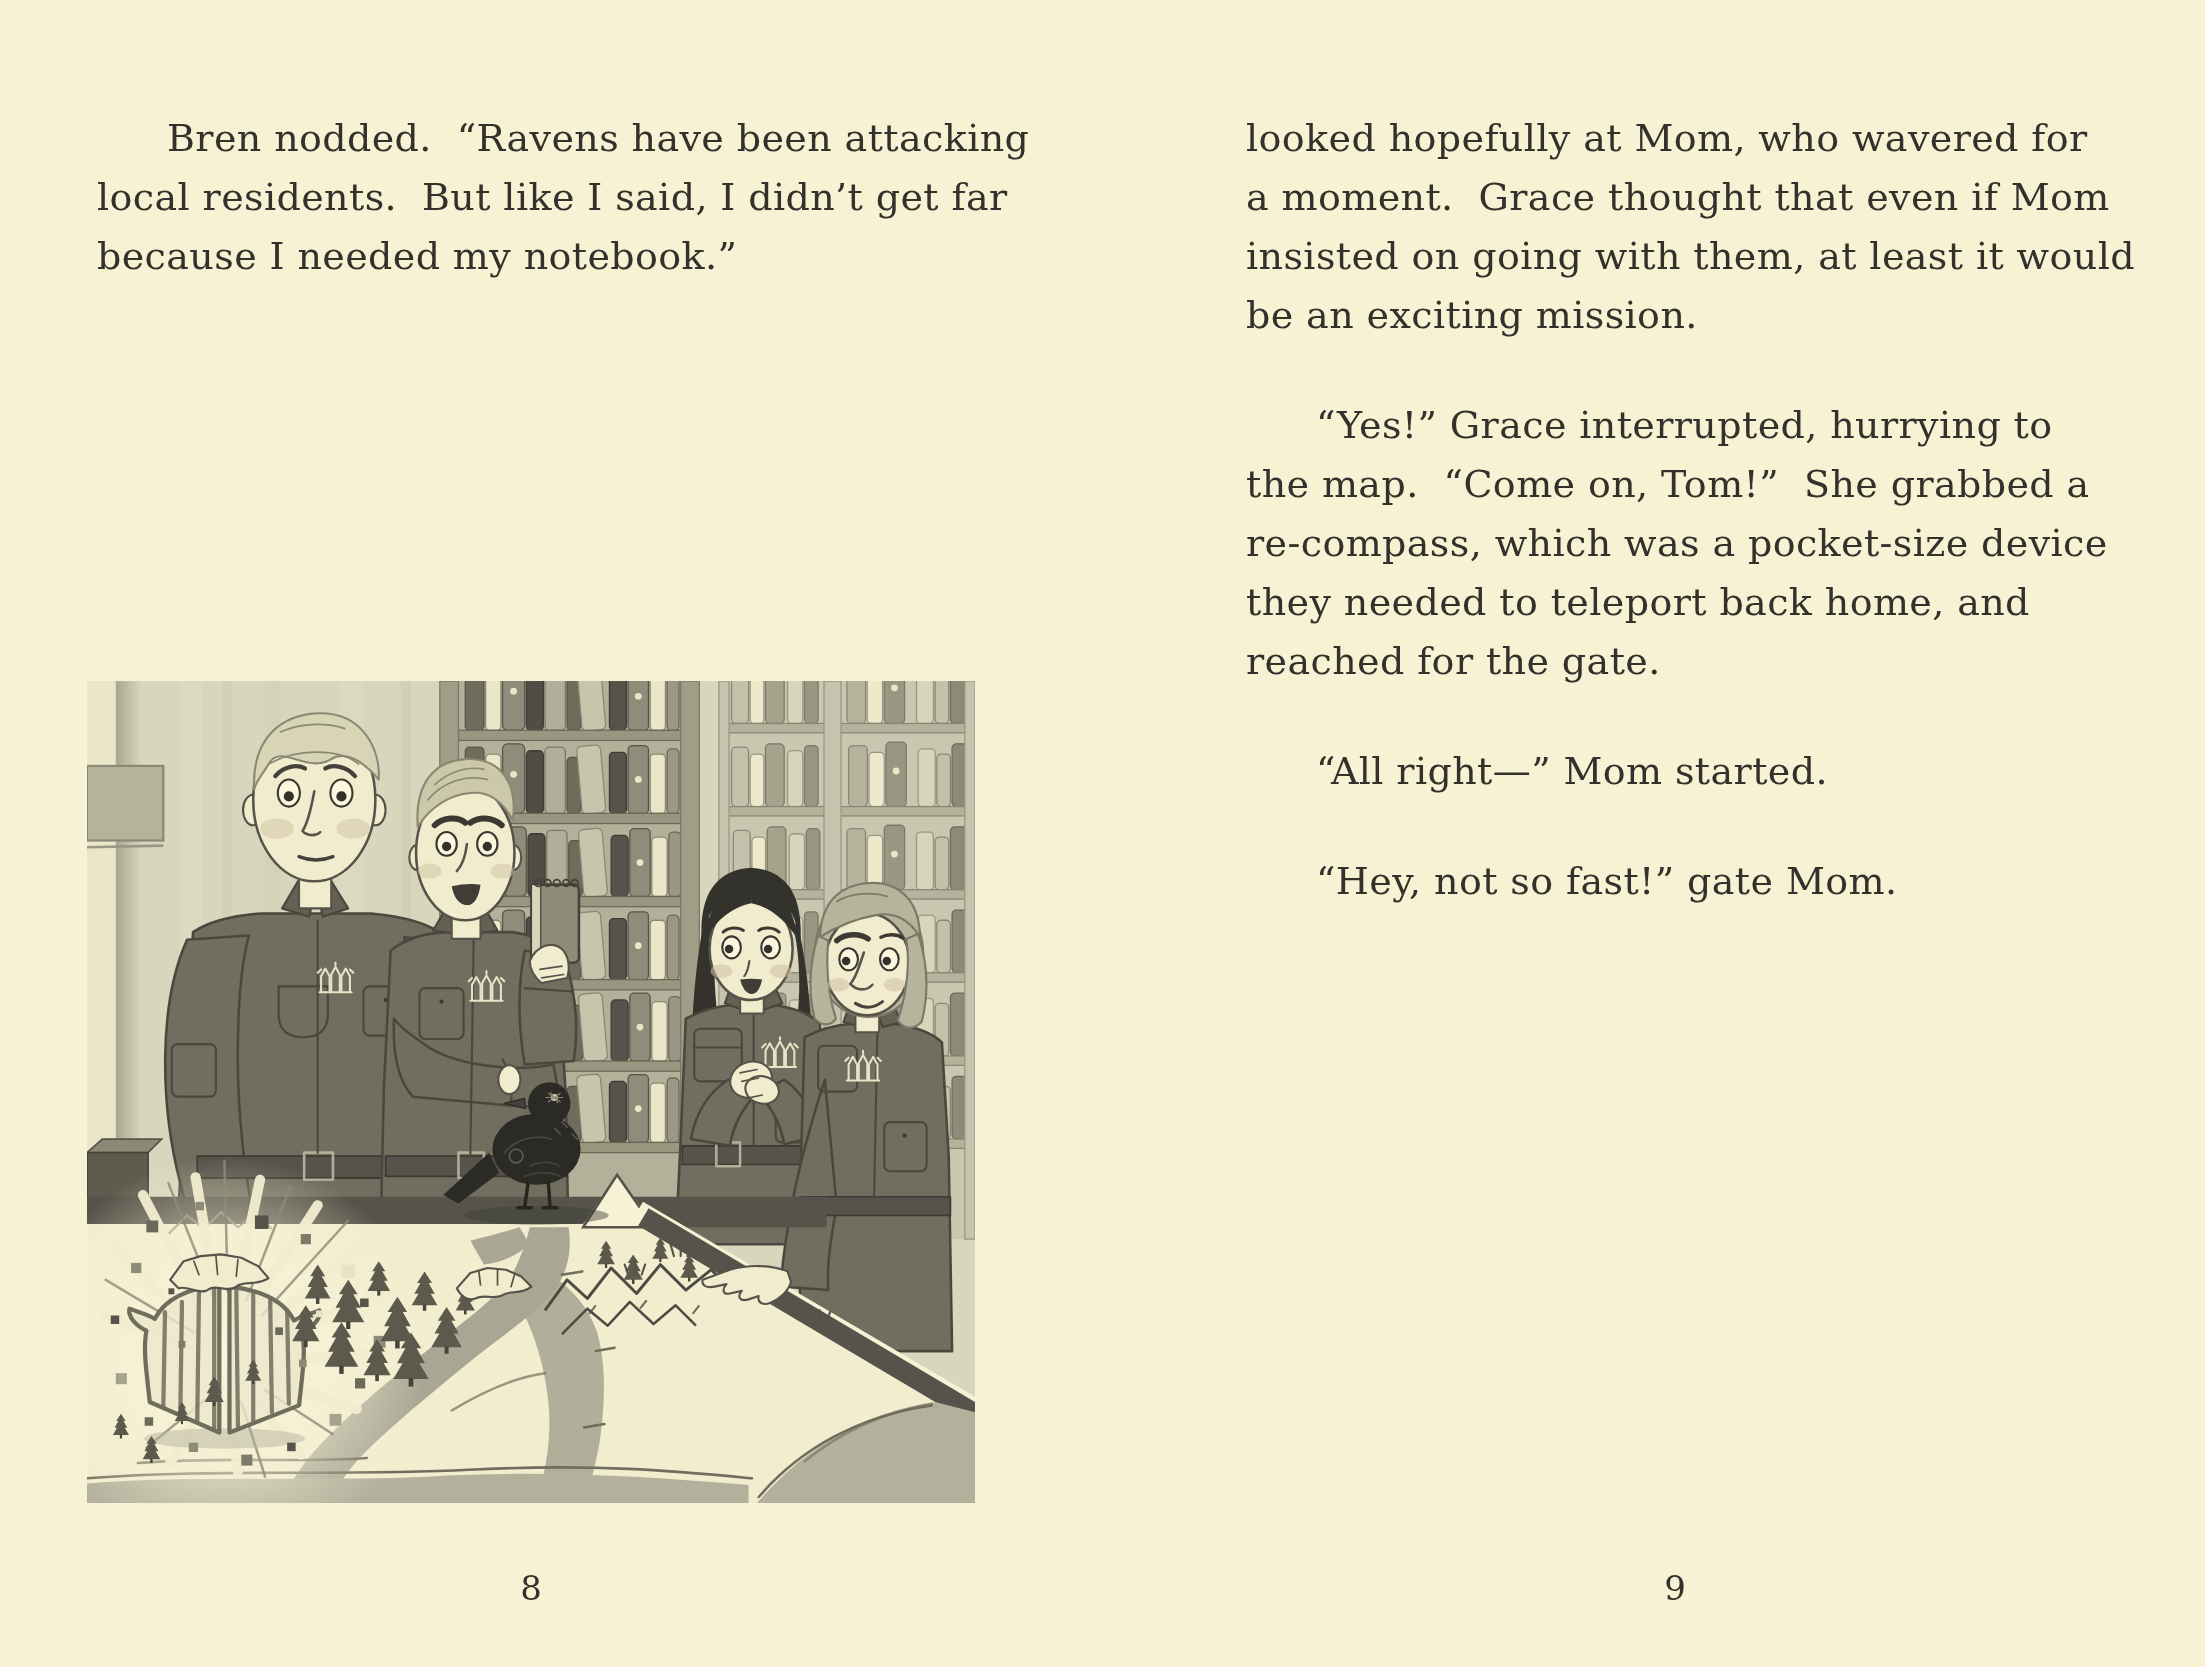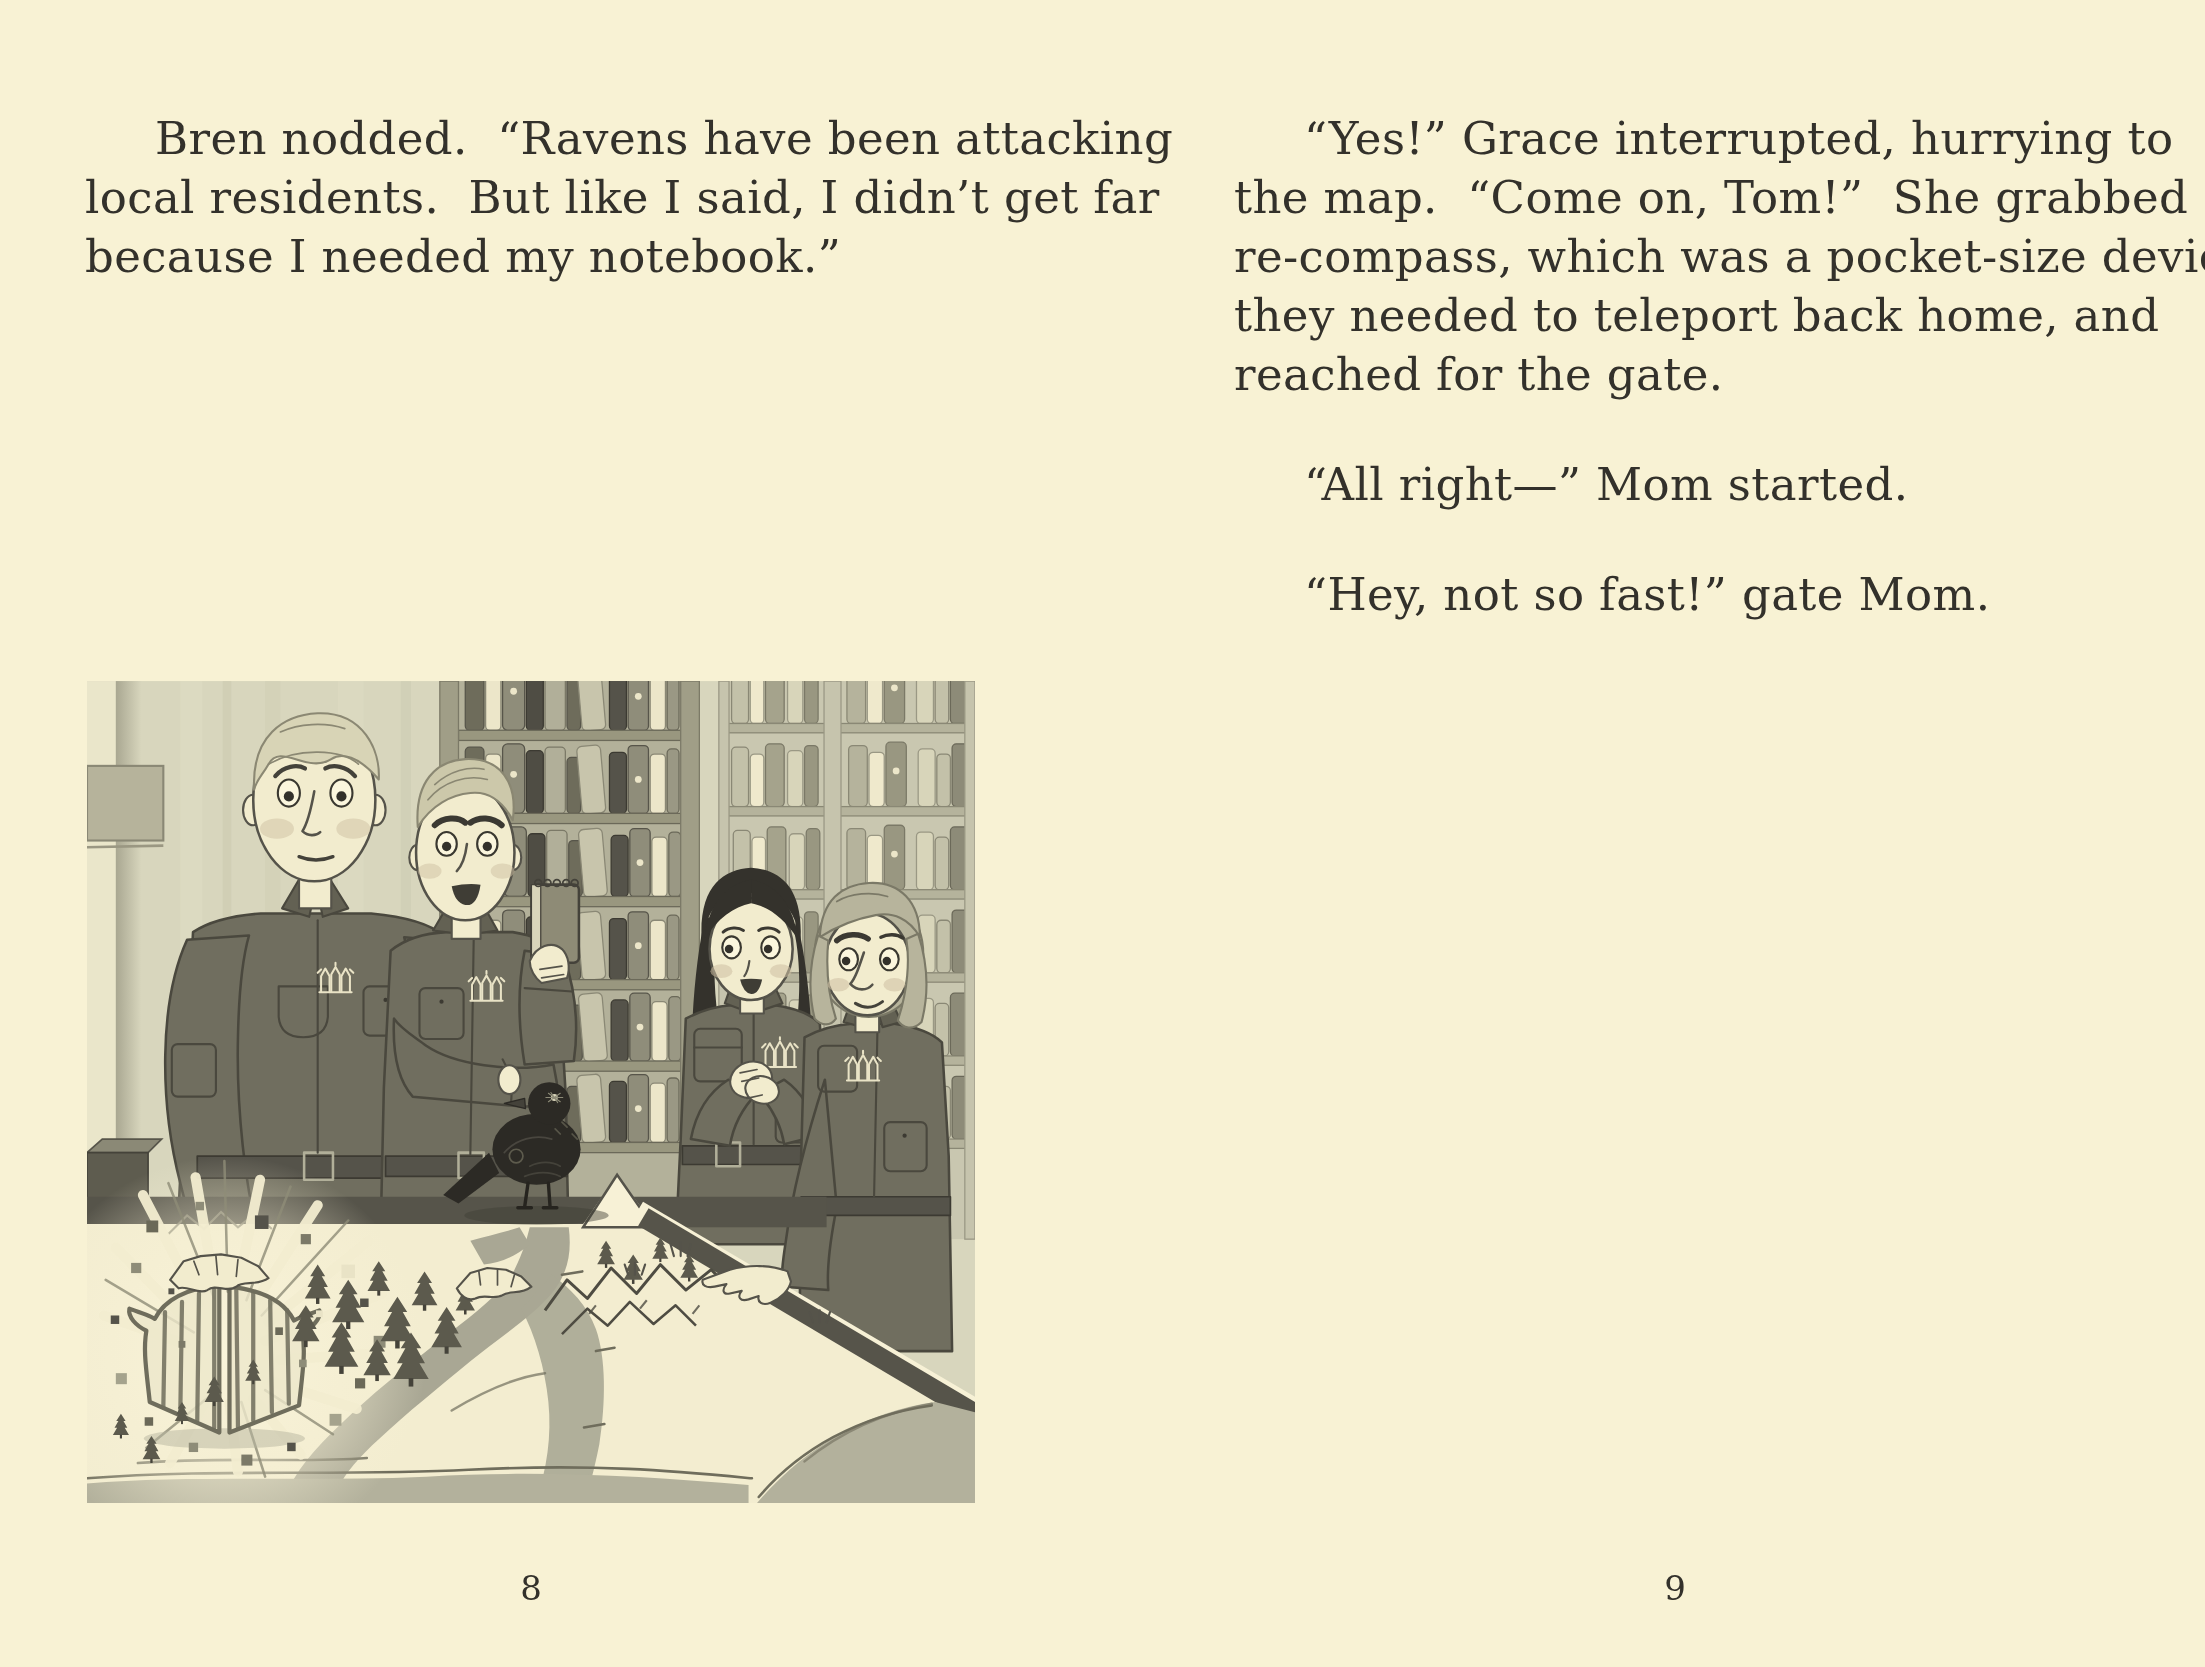--- a/index.html
+++ b/index.html
@@ -7,22 +7,23 @@
     width:2205px;height:1668px;
     background:#f8f2d4;
     font-family:"DejaVu Serif","Liberation Serif",serif;
     color:#33312b;
     position:relative;
     overflow:hidden;
   }
   .book{position:absolute;inset:0;}
   .text-col{
     position:absolute;top:109px;
-    font-size:45px;line-height:59px;letter-spacing:0.4px;
+    font-size:38px;line-height:59px;letter-spacing:0.4px;
     color:#33312b;
+    margin-left:12px;
   }
   .text-col .para{
     margin:0 0 51px 0;
     text-indent:70px;
     white-space:pre;
   }
   .text-col .para.noindent{text-indent:0;}
   #left-text{left:85px;width:950px;}
   #right-text{left:1234px;width:950px;}
   .pagenum{
@@ -38,20 +39,24 @@
 
 <div class="book">
 
   <div id="left-text" class="text-col">
       <p class="para">Bren nodded.  “Ravens have been attacking
 local residents.  But like I said, I didn’t get far
 because I needed my notebook.”</p>
     </div>
 
   <div id="right-text" class="text-col">
+      <p class="para noindent">looked hopefully at Mom, who wavered for
+a moment.  Grace thought that even if Mom
+insisted on going with them, at least it would
+be an exciting mission.</p>
       <p class="para">“Yes!” Grace interrupted, hurrying to
 the map.  “Come on, Tom!”  She grabbed a
 re-compass, which was a pocket-size device
 they needed to teleport back home, and
 reached for the gate.</p>
       <p class="para">“All right—” Mom started.</p>
       <p class="para">“Hey, not so fast!” gate Mom.</p>
     </div>
 
   <div id="pagenum-left" class="pagenum">8</div>

